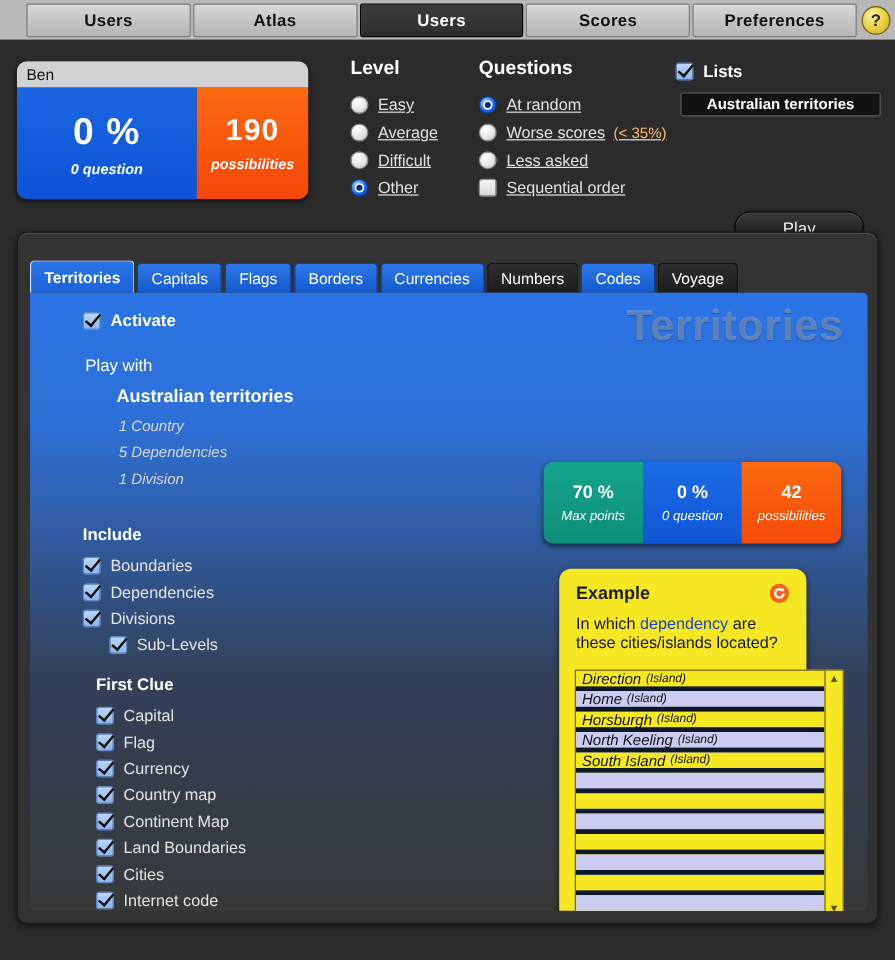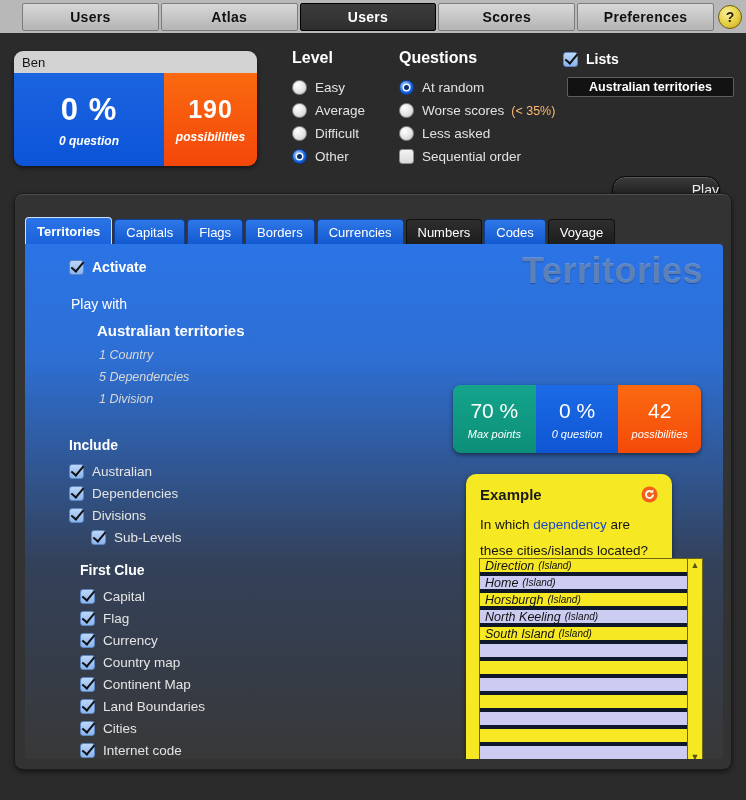--- a/index.html
+++ b/index.html
@@ -58,21 +58,21 @@
   .sc-cell { display: flex; flex-direction: column; align-items: center; justify-content: center; }
   .sc-left { flex: 0 0 150px; background: linear-gradient(#1b64e0, #0c54d8); }
   .sc-right { flex: 1 1 auto; background: linear-gradient(#fa6a10, #f4470a); }
   .sc-big { font-size: 31px; color: #fff; font-weight: bold; letter-spacing: 1px; }
   .sc-right .sc-big { font-size: 25px; }
   .sc-sub { font-size: 12px; color: #fff; font-style: italic; font-weight: bold; margin-top: 6px; }
 
   
   .optgroup { position: absolute; color: #e8e8e8; }
   .opt-title { font-size: 16px; font-weight: bold; color: #fff; margin-bottom: 9px; }
-  .opt-row { display: flex; align-items: center; height: 23px; font-size: 13.5px; color: #e2e2e2; }
+  .opt-row { display: flex; align-items: center; height: 23px; font-size: 13.5px; color: #e2e2e2; text-decoration: underline; }
 
   .radio {
     width: 15px; height: 15px; border-radius: 50%;
     background: radial-gradient(circle at 35% 30%, #fff 0%, #e2e2e2 60%, #bdbdbd 100%);
     border: 1px solid #8b8b8b; margin-right: 8px; flex: 0 0 auto;
     position: relative;
   }
   .radio.on {
     background: radial-gradient(circle at 35% 30%, #9ec8ff 0%, #1464e8 60%, #0a47ad 100%);
     border-color: #0b3f96;
@@ -108,21 +108,21 @@
     background: #121212; border: 1px solid #5e5e5e; border-radius: 2px;
     display: flex; align-items: center; justify-content: center;
     color: #ffffff; font-size: 12.5px; font-weight: bold;
   }
   .play-btn {
     position: absolute; left: 612px; top: 143px; width: 108px; height: 27px;
     border-radius: 14px;
     background: linear-gradient(#3a3a3a, #171717);
     border: 1px solid #080808;
     box-shadow: inset 0 1px 0 #585858, 0 1px 2px rgba(0,0,0,.6);
-    display: flex; align-items: center; justify-content: flex-end;
+    display: flex; align-items: center; justify-content: center;
     color: #f0f0f0; font-size: 14px;
   }
 
   
   .panel {
     position: absolute; left: 14px; top: 193px; width: 718px; height: 577px;
     background: #333333;
     border: 1px solid #1b1b1b; border-radius: 9px;
     box-shadow: inset 0 1px 0 #4e4e4e, 0 2px 5px rgba(0,0,0,.5);
     overflow: hidden;
@@ -174,41 +174,41 @@
   
   .stats {
     position: absolute; left: 428px; top: 141px; width: 248px; height: 68px;
     display: flex; border-radius: 8px; overflow: hidden;
     box-shadow: 0 2px 4px rgba(0,0,0,.5);
   }
   .stat { flex: 1 1 0; display: flex; flex-direction: column; align-items: center; justify-content: center; }
   .stat.teal { background: linear-gradient(#14a58c, #0d8e78); }
   .stat.blue { background: linear-gradient(#1b6ae6, #0f56d4); }
   .stat.orange { background: linear-gradient(#fb6a10, #f44a09); }
-  .stat-big { font-size: 21px; font-weight: normal; color: #fff; }
+  .stat-big { font-size: 15px; font-weight: bold; color: #fff; }
   .stat-sub { font-size: 11px; font-style: italic; font-weight: normal; color: #fff; margin-top: 5px; }
 
   
   .section { position: absolute; }
   .sec-title { font-size: 14px; font-weight: bold; color: #ffffff; margin-bottom: 7px; }
   .chk-row { display: flex; align-items: center; height: 22px; font-size: 13.5px; color: #e4e4e4; }
   .chk-row.indent { padding-left: 22px; }
 
   
   .example {
     position: absolute; left: 441px; top: 230px; width: 206px; height: 305px;
     background: #f7e824; border-radius: 10px;
     box-shadow: 0 2px 5px rgba(0,0,0,.5);
     padding: 12px 12px 10px 14px;
   }
   .ex-title { font-size: 15px; font-weight: bold; color: #1b1b1b; }
   .ex-refresh {
     position: absolute; right: 14px; top: 12px; width: 17px; height: 17px;
   }
-  .ex-q { margin-top: 9px; font-size: 13.5px; color: #141414; line-height: 26px; }
+  .ex-q { margin-top: 9px; font-size: 13.5px; color: #141414; line-height: 16px; }
   .ex-q .kw { color: #1945c6; }
   .ex-listwrap {
     position: absolute; left: 13px; top: 84px; width: 224px; height: 206px;
     border: 1px solid #6d6314; background: #f7e824;
     display: flex;
   }
   .ex-list { flex: 1 1 auto; }
   .ex-row {
     height: 17px; border-bottom: 4px solid #0f172a;
     display: flex; align-items: center; padding-left: 5px;
@@ -379,21 +379,21 @@
       <div class="stat orange">
         <div class="stat-big">42</div>
         <div class="stat-sub">possibilities</div>
       </div>
     </div>
 
     <div class="section" style="left:44px; top:193px;">
       <div class="sec-title">Include</div>
       <div class="chk-row">
         <span class="cbox on"></span>
-        <span>Australian</span>
+        <span>Boundaries</span>
       </div>
       <div class="chk-row">
         <span class="cbox on"></span>
         <span>Dependencies</span>
       </div>
       <div class="chk-row">
         <span class="cbox on"></span>
         <span>Divisions</span>
       </div>
       <div class="chk-row indent">

